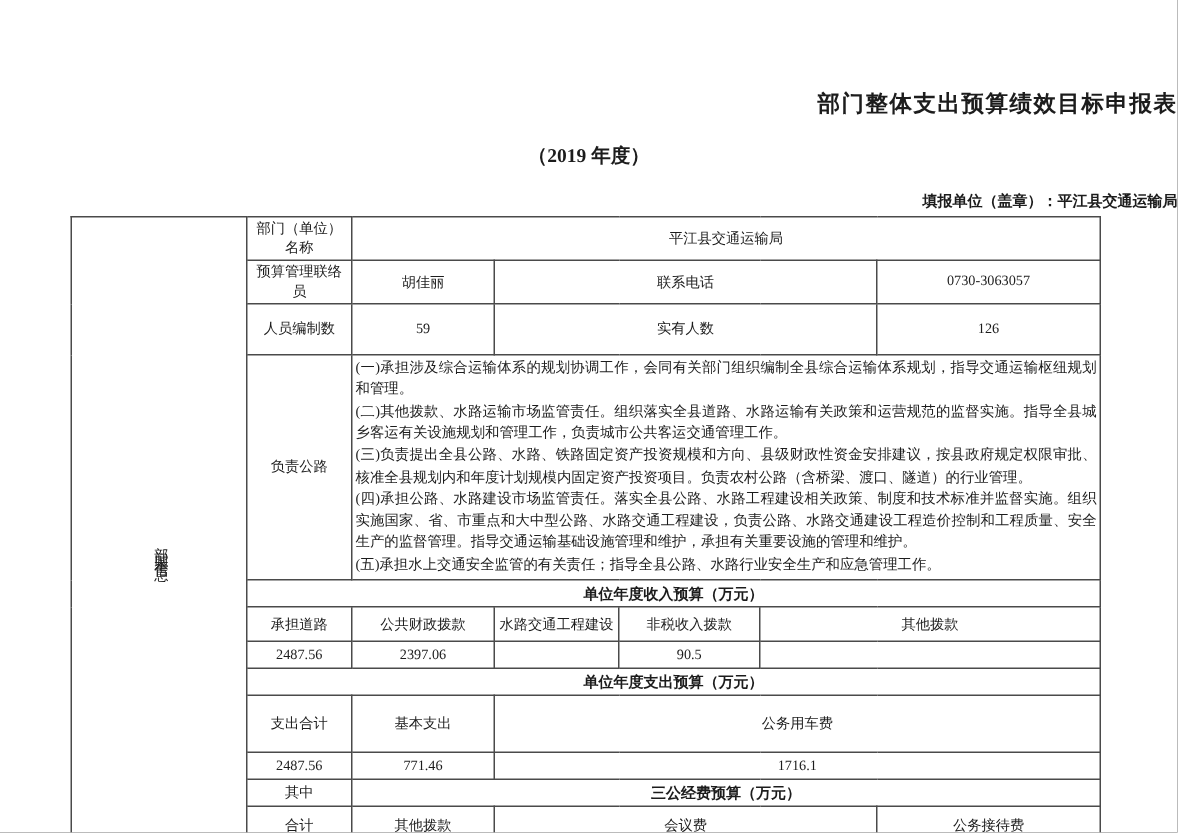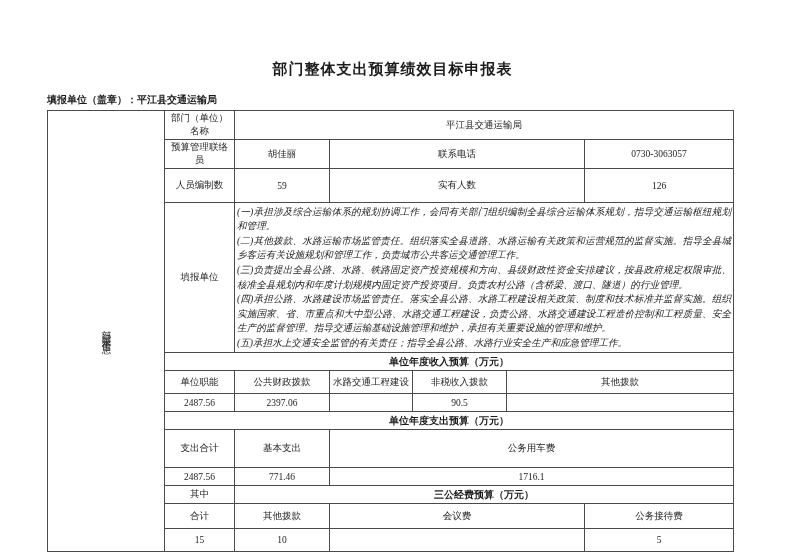--- a/index.html
+++ b/index.html
@@ -5,36 +5,37 @@
   html,body{margin:0;padding:0;background:#888;}
   .page{
     position:relative;
     width:785px;height:555px;
     background:#ffffff;
     font-family:"Liberation Serif","DejaVu Serif",serif;
     color:#1c1c1c;
     overflow:hidden;
   }
   .doc-title{
-    text-align:center;
+    text-align:right;
     padding-top:60px;
     font-size:15px;
     font-weight:bold;
     letter-spacing:1px;
   }
   .doc-subtitle{
     text-align:center;
     margin-top:16px;
     font-size:13px;
     font-weight:bold;
   }
   .fill-unit{
     margin:14px 0 3px 47px;
     font-size:10px;
     font-weight:bold;
+    text-align:right;
   }
   table.form{
     border-collapse:collapse;
     table-layout:fixed;
     margin-left:47px;
     width:686px;
     font-size:9.5px;
   }
   table.form td{
     border:1px solid #4a4a4a;
@@ -55,29 +56,29 @@
   }
   td.func-cell{
     text-align:left;
     vertical-align:middle;
     padding:3px 4px;
   }
   .func-par{
     line-height:14.6px;
     text-align:justify;
     font-size:9.6px;
-    font-style:italic;
   }
 </style>
 </head>
 <body>
 
 <div class="page">
 
   <div class="doc-title">部门整体支出预算绩效目标申报表</div>
+  <div class="doc-subtitle">（2019 年度）</div>
   <div class="fill-unit">填报单位（盖章）：平江县交通运输局</div>
 
   <table class="form">
     <colgroup>
       <col style="width:117px">
         <col style="width:70px">
         <col style="width:95px">
       <col style="width:83px">
         <col style="width:94px">
         <col style="width:78px">
@@ -99,36 +100,36 @@
     </tr>
 
     <tr style="height:34px">
       <td>人员编制数</td>
       <td>59</td>
       <td colspan="3">实有人数</td>
       <td>126</td>
     </tr>
 
     <tr style="height:150px">
-      <td>填报单位</td>
+      <td>负责公路</td>
       <td colspan="5" class="func-cell">
         <div class="func-par">(一)承担涉及综合运输体系的规划协调工作，会同有关部门组织编制全县综合运输体系规划，指导交通运输枢纽规划和管理。</div>
         <div class="func-par">(二)其他拨款、水路运输市场监管责任。组织落实全县道路、水路运输有关政策和运营规范的监督实施。指导全县城乡客运有关设施规划和管理工作，负责城市公共客运交通管理工作。</div>
         <div class="func-par">(三)负责提出全县公路、水路、铁路固定资产投资规模和方向、县级财政性资金安排建议，按县政府规定权限审批、核准全县规划内和年度计划规模内固定资产投资项目。负责农村公路（含桥梁、渡口、隧道）的行业管理。</div>
         <div class="func-par">(四)承担公路、水路建设市场监管责任。落实全县公路、水路工程建设相关政策、制度和技术标准并监督实施。组织实施国家、省、市重点和大中型公路、水路交通工程建设，负责公路、水路交通建设工程造价控制和工程质量、安全生产的监督管理。指导交通运输基础设施管理和维护，承担有关重要设施的管理和维护。</div>
         <div class="func-par">(五)承担水上交通安全监管的有关责任；指导全县公路、水路行业安全生产和应急管理工作。</div>
       </td>
     </tr>
 
     <tr style="height:18px">
       <td colspan="6" class="section">单位年度收入预算（万元）</td>
     </tr>
 
     <tr style="height:23px">
-      <td>单位职能</td>
+      <td>承担道路</td>
       <td>公共财政拨款</td>
       <td>水路交通工程建设</td>
       <td>非税收入拨款</td>
       <td colspan="2">其他拨款</td>
     </tr>
 
     <tr style="height:18px">
       <td>2487.56</td>
       <td>2397.06</td>
       <td></td>

